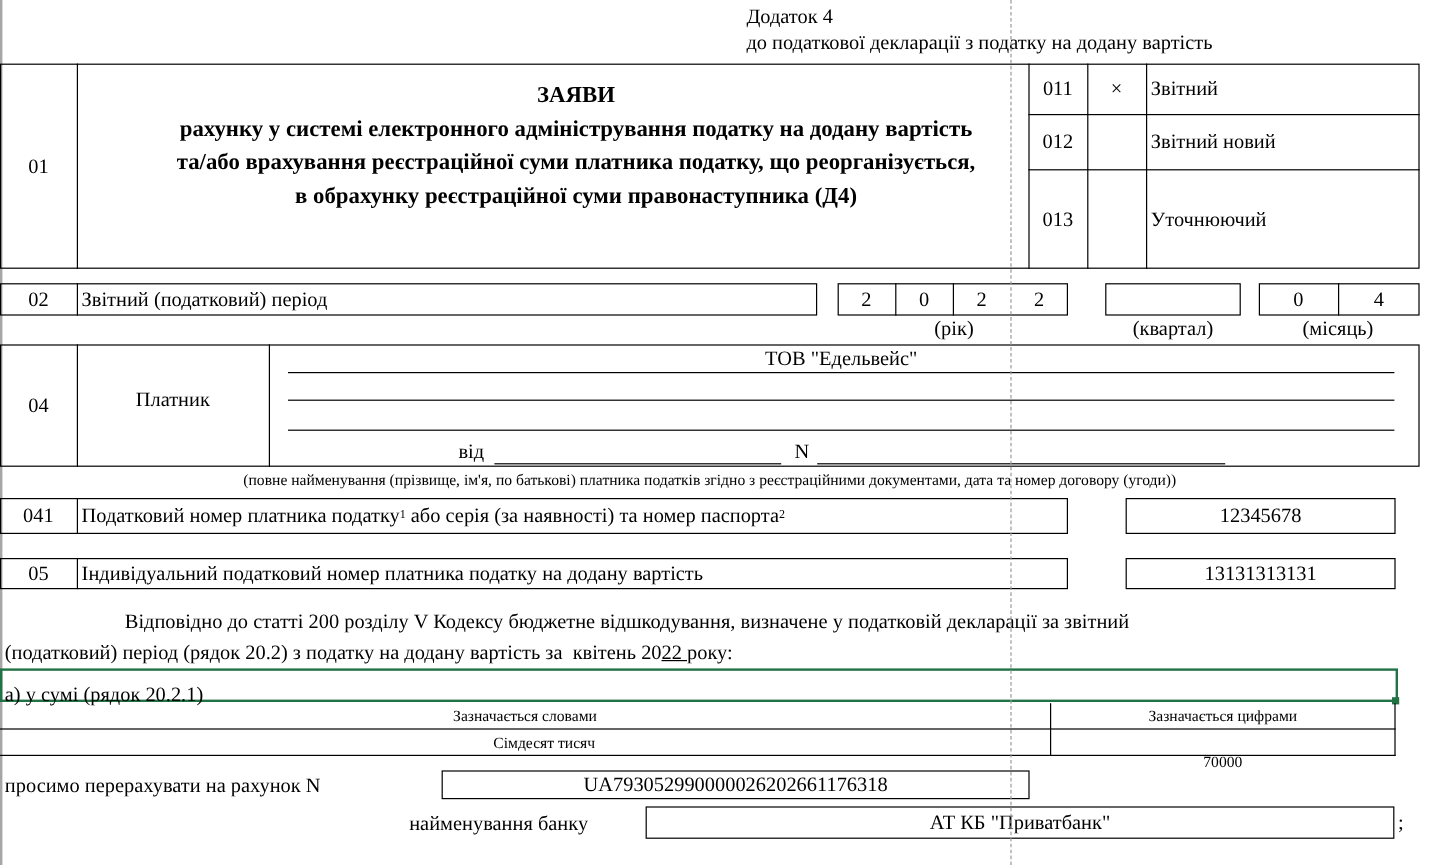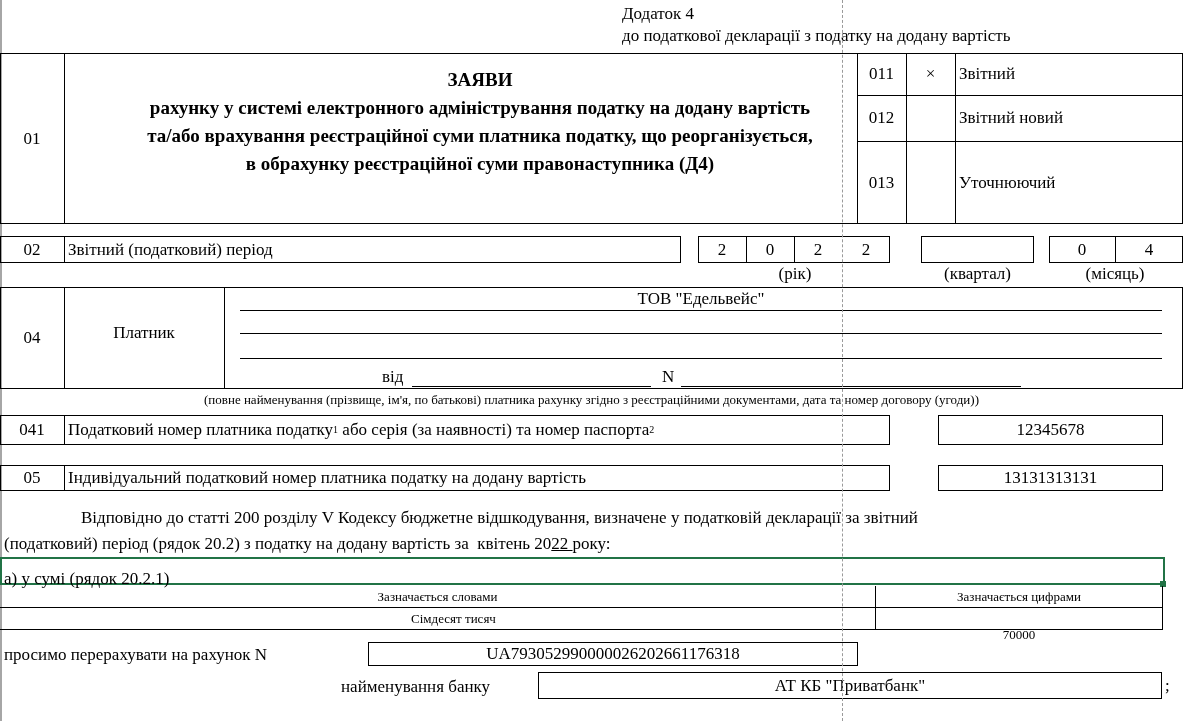--- a/index.html
+++ b/index.html
@@ -89,35 +89,35 @@
 <div class="abs c" style="left:64px; top:287px; width:160px; height:92px;">Платник</div>
 <div class="abs" style="left:224px; top:287px; width:0; height:102px; border-left:1.5px solid #000;"></div>
 <div class="abs c" style="left:240px; top:288px; width:922px; height:22px;">ТОВ "Едельвейс"</div>
 <div class="abs hline" style="left:240px; top:310px; width:922px;"></div>
 <div class="abs hline" style="left:240px; top:333px; width:922px;"></div>
 <div class="abs hline" style="left:240px; top:358px; width:922px;"></div>
 <div class="abs" style="left:382px; top:367px;">від</div>
 <div class="abs hline" style="left:412px; top:386px; width:239px;"></div>
 <div class="abs" style="left:662px; top:367px;">N</div>
 <div class="abs hline" style="left:681px; top:386px; width:340px;"></div>
-<div class="abs c small" style="left:0; top:391px; width:1183px; height:18px;">(повне найменування (прізвище, ім'я, по батькові) платника рахунку згідно з реєстраційними документами, дата та номер договору (угоди))</div>
+<div class="abs c small" style="left:0; top:391px; width:1183px; height:18px;">(повне найменування (прізвище, ім'я, по батькові) платника податків згідно з реєстраційними документами, дата та номер договору (угоди))</div>
 
 <div class="abs bx" style="left:0; top:415px; width:890px; height:30px;"></div>
 <div class="abs c" style="left:0; top:415px; width:64px; height:30px;">041</div>
 <div class="abs" style="left:64px; top:415px; width:0; height:30px; border-left:1.5px solid #000;"></div>
 <div class="abs l" style="left:64px; top:415px; width:820px; height:30px; white-space:pre;"><span>Податковий номер платника податку</span><span class="sup">1</span><span> або серія (за наявності) та номер паспорта</span><span class="sup">2</span></div>
 <div class="abs bx c" style="left:938px; top:415px; width:225px; height:30px;text-align:right;">12345678</div>
 
 <div class="abs bx" style="left:0; top:465px; width:890px; height:26px;"></div>
 <div class="abs c" style="left:0; top:465px; width:64px; height:26px;">05</div>
 <div class="abs" style="left:64px; top:465px; width:0; height:26px; border-left:1.5px solid #000;"></div>
 <div class="abs l" style="left:64px; top:465px; width:820px; height:26px;">Індивідуальний податковий номер платника податку на додану вартість</div>
 <div class="abs bx c" style="left:938px; top:465px; width:225px; height:26px;">13131313131</div>
 
-<div class="abs" style="left:81px; top:508px; white-space:pre;text-align:center;">Відповідно до статті 200 розділу V Кодексу бюджетне відшкодування, визначене у податковій декларації за звітний</div>
+<div class="abs" style="left:104px; top:508px; white-space:pre;text-align:center;">Відповідно до статті 200 розділу V Кодексу бюджетне відшкодування, визначене у податковій декларації за звітний</div>
 <div class="abs" style="left:4px; top:534px; white-space:pre;"><span>(податковий) період (рядок 20.2) з податку на додану вартість за  квітень 20</span><span class="ul">22 </span><span>року:</span></div>
 
 <div class="abs green" style="left:0; top:557px; width:1165px; height:28px;"></div>
 <div class="abs handle" style="left:1160px; top:581px;"></div>
 <div class="abs l" style="left:0; top:557px; width:400px; height:44px;">а) у сумі (рядок 20.2.1)</div>
 
 <div class="abs" style="left:0; top:586px; width:1163px; height:44px; border-right:1.5px solid #000; border-bottom:1.5px solid #000;"></div>
 <div class="abs hline" style="left:0; top:607px; width:1163px;"></div>
 <div class="abs" style="left:875px; top:586px; width:0; height:44px; border-left:1.5px solid #000;"></div>
 <div class="abs c small" style="left:0; top:586px; width:875px; height:21px;">Зазначається словами</div>

